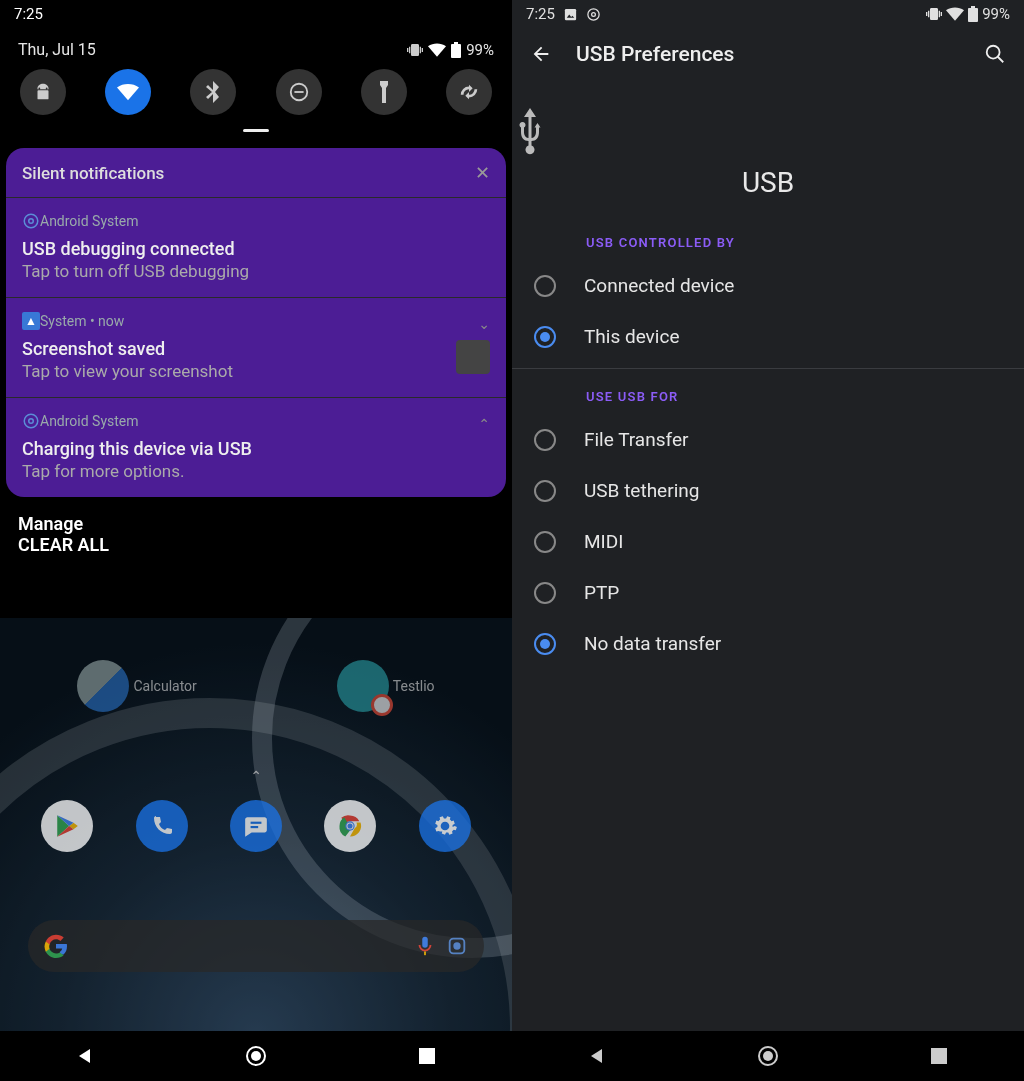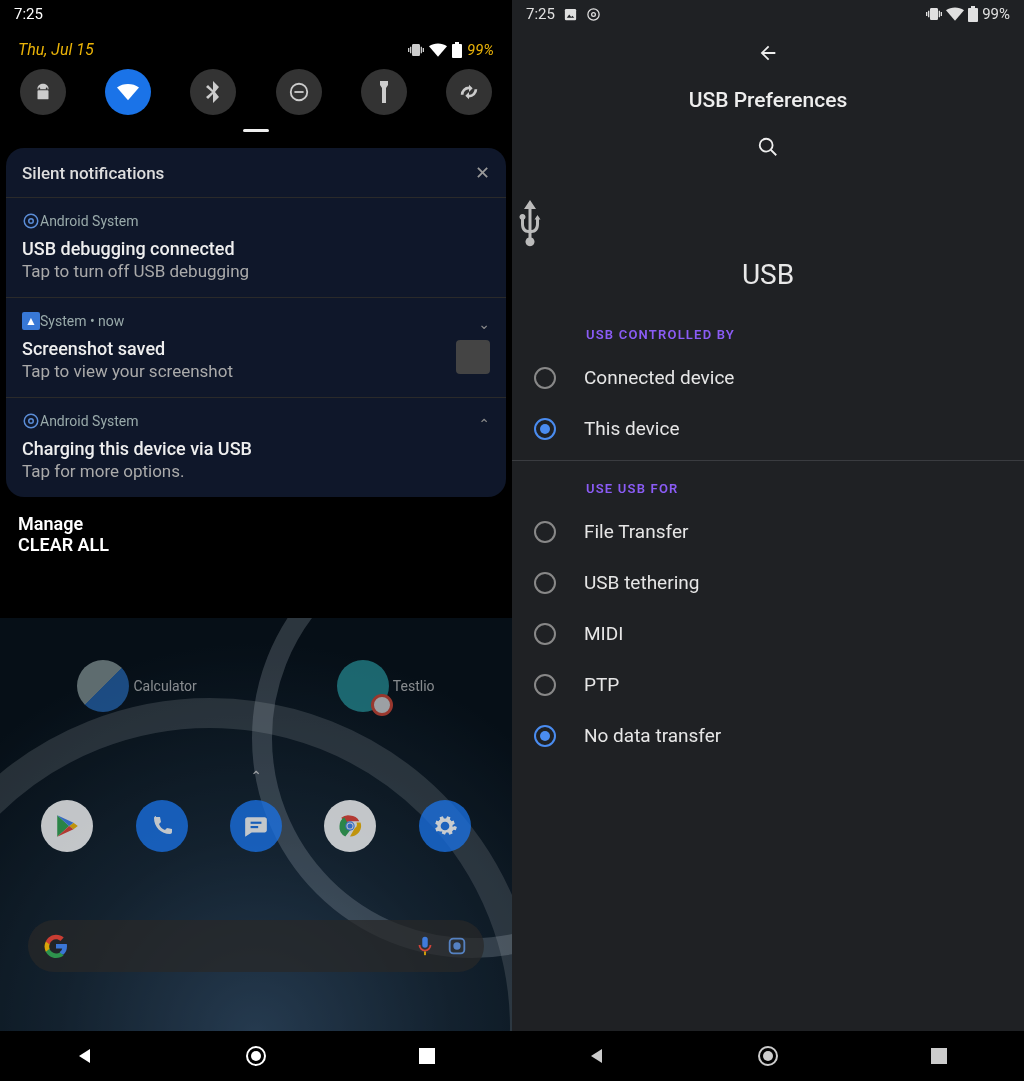--- a/index.html
+++ b/index.html
@@ -10,29 +10,29 @@
 .phone-right { background: #1f2124; }
 
 
 .status-bar { display: flex; justify-content: space-between; align-items: center; padding: 4px 14px; height: 28px; color: #fff; font-size: 15px; }
 .status-left { display: flex; align-items: center; gap: 8px; }
 .status-right { display: flex; align-items: center; gap: 4px; }
 .phone-right .status-bar { color: #e0e0e0; }
 
 
 .qs-panel { background: #000; border-radius: 18px; margin: 6px 6px 0 6px; padding: 0 8px 8px 8px; }
-.qs-header { display: flex; justify-content: space-between; align-items: center; padding: 6px 4px 10px 4px; font-size: 16px; color: #eab308; font-style: italic; }
+.qs-header { display: flex; justify-content: space-between; align-items: center; padding: 6px 4px 10px 4px; font-size: 16px; color: #e5e5e5; }
 .qs-header-right { display: flex; align-items: center; gap: 5px; font-size: 15px; }
 .qs-toggles { display: flex; justify-content: space-between; padding: 0 6px 10px 6px; }
 .qs-toggle { width: 46px; height: 46px; border-radius: 50%; background: #333; display: flex; align-items: center; justify-content: center; color: #ccc; }
 .qs-toggle.active { background: #1a73e8; color: #fff; }
 .qs-handle { width: 26px; height: 3px; border-radius: 2px; background: #eee; margin: 4px auto 2px auto; }
 
 
-.notif-card { background: #0f172a; border-radius: 18px; margin: 6px 6px 0 6px; overflow: hidden; }
+.notif-card { background: #4c1d95; border-radius: 18px; margin: 6px 6px 0 6px; overflow: hidden; }
 .silent-header { display: flex; justify-content: space-between; align-items: center; padding: 14px 16px; border-bottom: 1px solid #2a2a2a; }
 .silent-header span { color: #ddd; font-size: 17px; font-weight: 500; }
 .silent-header .close { color: #999; font-size: 18px; }
 .notif { padding: 14px 16px 16px 16px; border-bottom: 1px solid #2a2a2a; position: relative; }
 .notif:last-child { border-bottom: none; }
 .notif-src { display: flex; align-items: center; gap: 0; color: #9aa; font-size: 14px; margin-bottom: 8px; }
 .notif-src .src-icon { width: 18px; height: 18px; display: flex; align-items: center; justify-content: center; color: #5b8dd6; }
 .notif-src .src-icon.blue-square { background: #3878d6; color: #fff; border-radius: 2px; font-size: 12px; }
 .notif-title { color: #eee; font-size: 18px; font-weight: 500; margin-bottom: 2px; }
 .notif-body { color: #aaa; font-size: 17px; }
@@ -67,21 +67,21 @@
 .search-space { flex: 1; }
 .mic-icon, .lens-icon { width: 22px; height: 22px; color: #5b8dd6; }
 
 
 .navbar { position: absolute; bottom: 0; left: 0; right: 0; height: 50px; display: flex; justify-content: space-around; align-items: center; }
 .phone-left .navbar { background: #000; }
 .phone-right .navbar { background: #000; }
 .nav-btn { color: #eee; width: 40px; height: 40px; display: flex; align-items: center; justify-content: center; }
 
 
-.app-bar { display: flex; align-items: center; padding: 14px 18px; gap: 24px; flex-direction: column; }
+.app-bar { display: flex; align-items: center; padding: 14px 18px; gap: 24px; }
 .back-arrow { color: #eee; font-size: 22px; }
 .app-title { color: #eee; font-size: 21px; font-weight: 500; flex: 1; }
 .search-btn { color: #eee; font-size: 22px; }
 
 .usb-hero { padding: 28px 0 22px 0; text-align: center; }
 .usb-hero .usb-icon { color: #bbb; margin-bottom: 10px; }
 .usb-hero-title { color: #e8e8e8; font-size: 28px; }
 
 .section-header { color: #8b5cf6; font-size: 13px; letter-spacing: 1.2px; font-weight: 600; padding: 14px 22px 10px 74px; text-transform: uppercase; }
 

